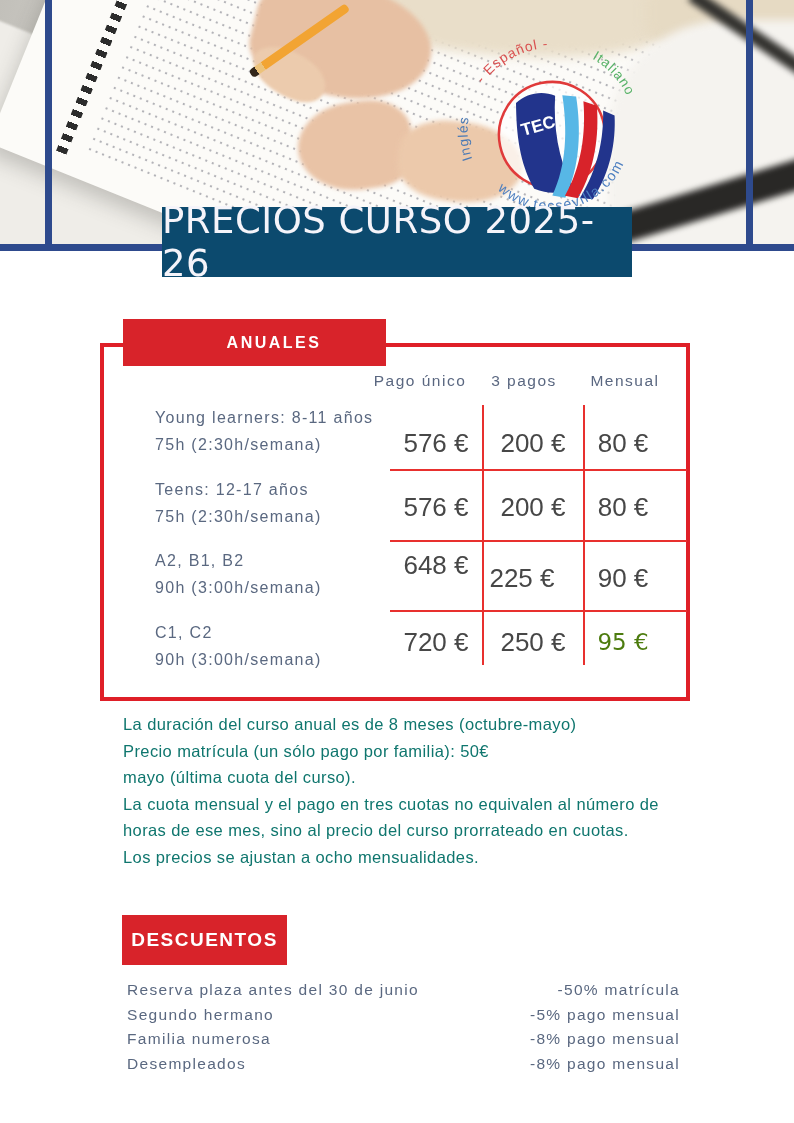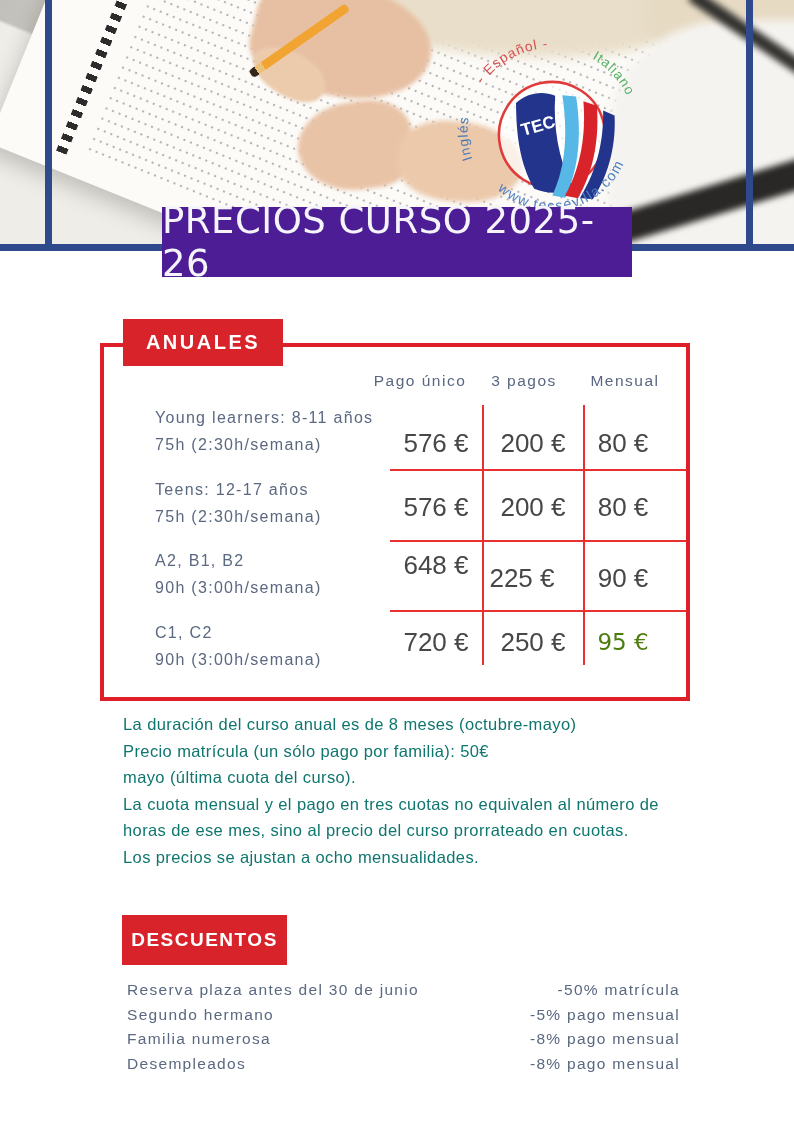--- a/index.html
+++ b/index.html
@@ -43,31 +43,31 @@
   .zig2{position:absolute;left:672px;top:52px;width:230px;height:14px;background:#343330;
          transform:rotate(34deg);filter:blur(3px);}
   .hero-rule{position:absolute;left:0;right:0;bottom:0;height:7px;background:#2e4a8d;}
   .hero-frame{position:absolute;left:45px;right:41px;top:-14px;bottom:0;
          border:7px solid #2e4a8d;pointer-events:none;}
 
   
   .logo{position:absolute;left:450px;top:33px;width:204px;height:204px;}
 
   
-  .banner{position:absolute;left:162px;top:207px;width:470px;height:70px;background:#4c1d95;
+  .banner{position:absolute;left:162px;top:207px;width:470px;height:70px;background:#0c4a6e;
           display:flex;align-items:center;justify-content:center;z-index:6;}
   .banner span{color:#f5f4fa;font-family:"DejaVu Sans",sans-serif;font-size:37px;
           letter-spacing:.5px;font-weight:500;}
 
   
   .red-box{position:absolute;left:100px;top:343px;width:582px;height:350px;
            border:4px solid #df1f28;background:#ffffff;}
   .tab{position:absolute;background:#d8232a;color:#ffffff;display:flex;align-items:center;
        justify-content:center;font-weight:bold;letter-spacing:2.5px;z-index:3;}
-  .tab-anuales{left:123px;top:319px;width:160px;height:47px;font-size:20px;}
+  .tab-anuales{left:123px;top:319px;width:224px;height:47px;font-size:16px;padding-left:39px;}
   .tab-descuentos{left:122px;top:915px;width:165px;height:50px;font-size:19px;letter-spacing:1.5px;}
 
   .col-head{position:absolute;top:372px;width:120px;text-align:center;color:#5a6780;
             font-size:15.5px;letter-spacing:1.5px;}
   .row-label{position:absolute;left:155px;color:#5a6880;font-size:16px;letter-spacing:1.3px;
              line-height:27px;}
   .price{position:absolute;width:100px;text-align:center;color:#474747;font-size:26px;}
   .price-alt{font-family:"DejaVu Sans",sans-serif;color:#4d7c0f;font-size:23px;}
   .vline{position:absolute;width:2px;background:#e8302e;}
   .hline{position:absolute;height:2px;background:#e8302e;}

